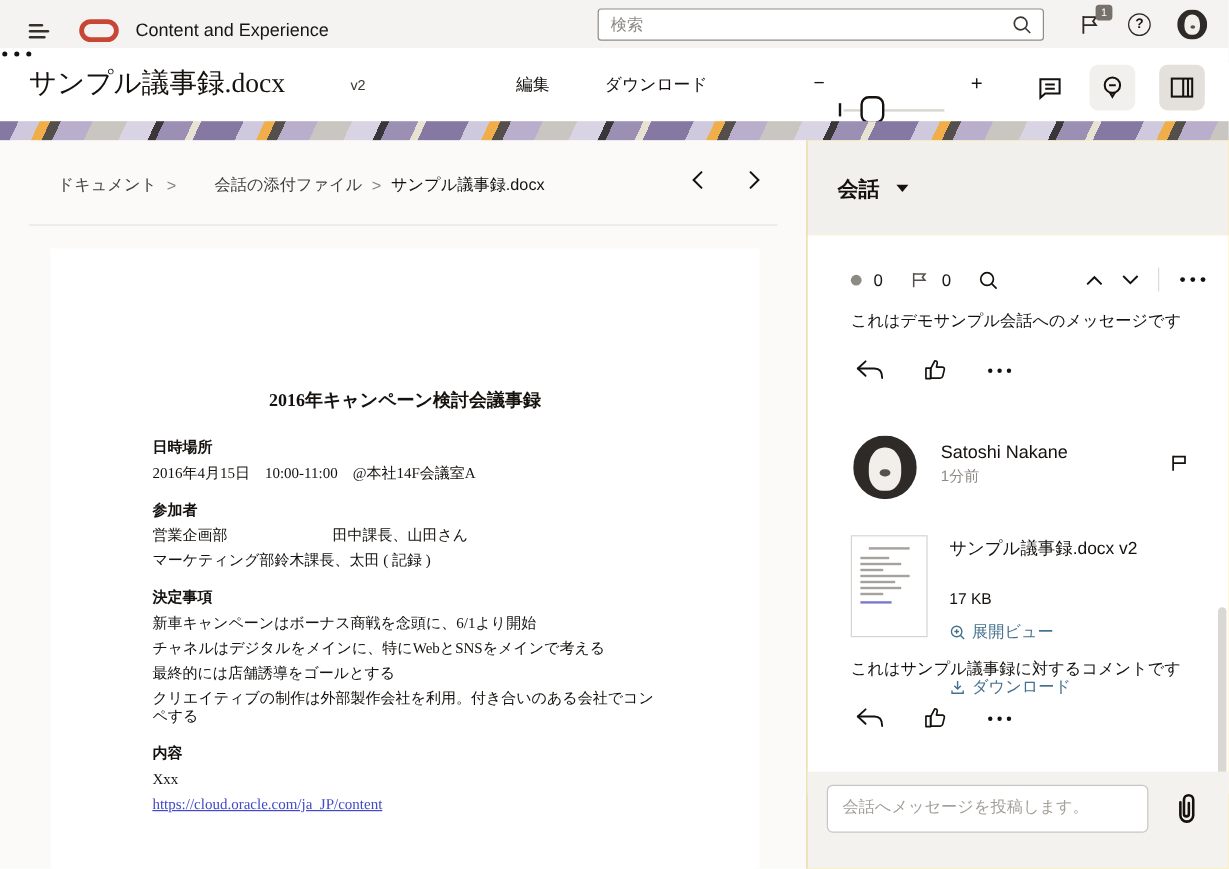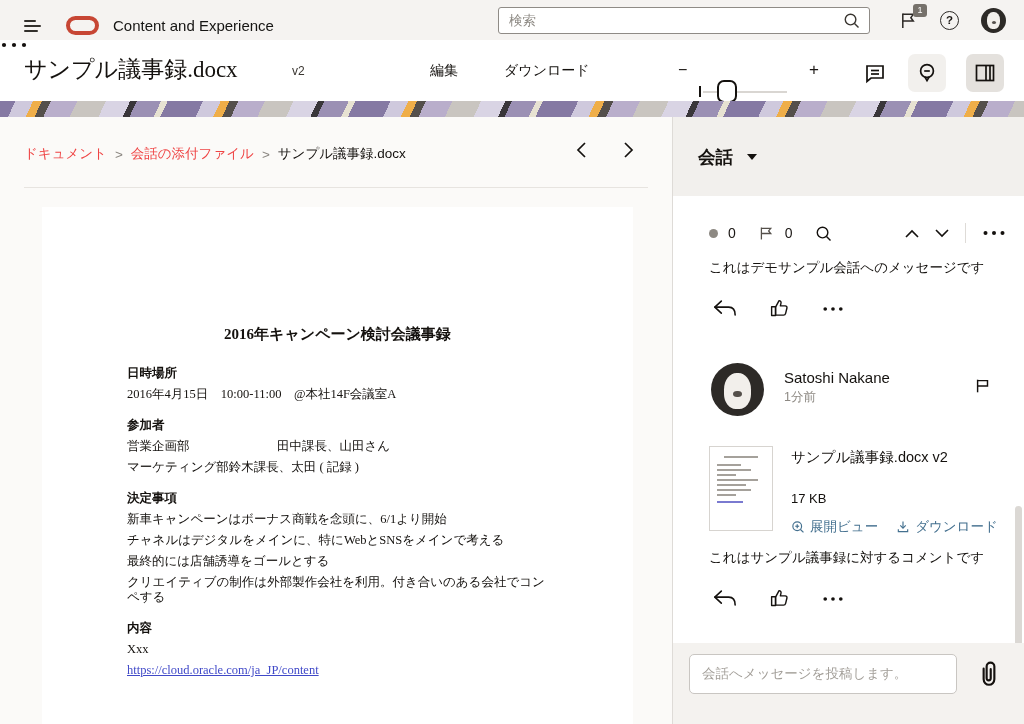--- a/index.html
+++ b/index.html
@@ -63,21 +63,21 @@
   .banner { position:absolute; left:0; top:101px; width:1024px; height:16px;
     background:repeating-linear-gradient(115deg,
       #8579a3 0 14px, #cfc9dd 14px 30px, #efae49 30px 38px, #544f4b 38px 46px,
       #b9aecb 46px 70px, #c9c5c0 70px 96px, #d9d4e4 96px 118px, #39363a 118px 124px,
       #9b90b4 124px 146px, #e7e2d2 146px 152px, #8579a3 152px 170px); }
 
   
   .viewer { position:absolute; left:0; top:117px; width:672px; height:607px; background:#fbfaf8; }
   .crumb-row { position:absolute; left:0; top:0; width:672px; height:70px; }
   .breadcrumb { position:absolute; left:24px; top:28px; font-size:13.5px; display:flex; gap:8px; align-items:center; }
-  .crumb-link { color:#ef4444; cursor:pointer; }
+  .crumb-link { color:#404040; cursor:pointer;margin-left:24px; }
   .crumb-sep { color:#8a8680; }
   .crumb-current { color:#14110e; }
   .nav-arrows { position:absolute; right:36px; top:24px; display:flex; gap:30px; }
   .nav-arrows .arr { cursor:pointer; }
   .crumb-divider { position:absolute; left:24px; top:70px; width:624px; height:1px; background:#e7e4e0; }
 
   .page { position:absolute; left:42px; top:90px; width:591px; height:517px; background:#fff; overflow:hidden; }
   .page-inner { padding:120px 85px 0 85px;
                 font-family:"Liberation Serif","DejaVu Serif",serif; font-size:12.5px; color:#14110e; }
   .dline { line-height:15px; margin-bottom:6px; }
@@ -119,21 +119,21 @@
   .thumb { position:absolute; left:0; top:0; width:64px; height:85px; background:#fff;
            border:1px solid #d7d4d0; padding:9px 7px 0 7px; cursor:pointer; }
   .thumb i { display:block; height:2px; background:#a5a19b; margin-bottom:3px; }
   .thumb .t-c { width:70%; margin:0 auto 6px auto; }
   .thumb .t-70 { width:70%; } .thumb .t-50 { width:50%; } .thumb .t-85 { width:85%; }
   .thumb .t-40 { width:40%; } .thumb .t-60 { width:60%; }
   .thumb .t-link { width:55%; background:#7a7ad0; margin-top:5px; }
   .attach-info { position:absolute; left:82px; top:2px; }
   .attach-name { font-size:14.5px; color:#14110e; margin-bottom:24px; }
   .attach-size { font-size:13px; color:#14110e; margin-bottom:12px; }
-  .attach-links { display:flex; align-items:flex-end; gap:18px; }
+  .attach-links { display:flex; align-items:flex-start; gap:28px;flex-direction:column; }
   .attach-link { display:flex; align-items:center; gap:5px; color:#44708f; font-size:13.5px; cursor:pointer; }
 
   .msg2-text { top:352px; }
   .act2 { top:392px; }
 
   .scroll-thumb { position:absolute; right:2px; top:310px; width:7px; height:145px;
                   background:#dbd8d4; border-radius:4px; cursor:pointer; }
 
   .composer { position:absolute; left:0; bottom:0; width:100%; height:81px; background:#f4f2ef;font-family:Liberation Mono, monospace; }
   .composer input { position:absolute; left:16px; top:11px; width:268px; height:40px; background:#fff;

